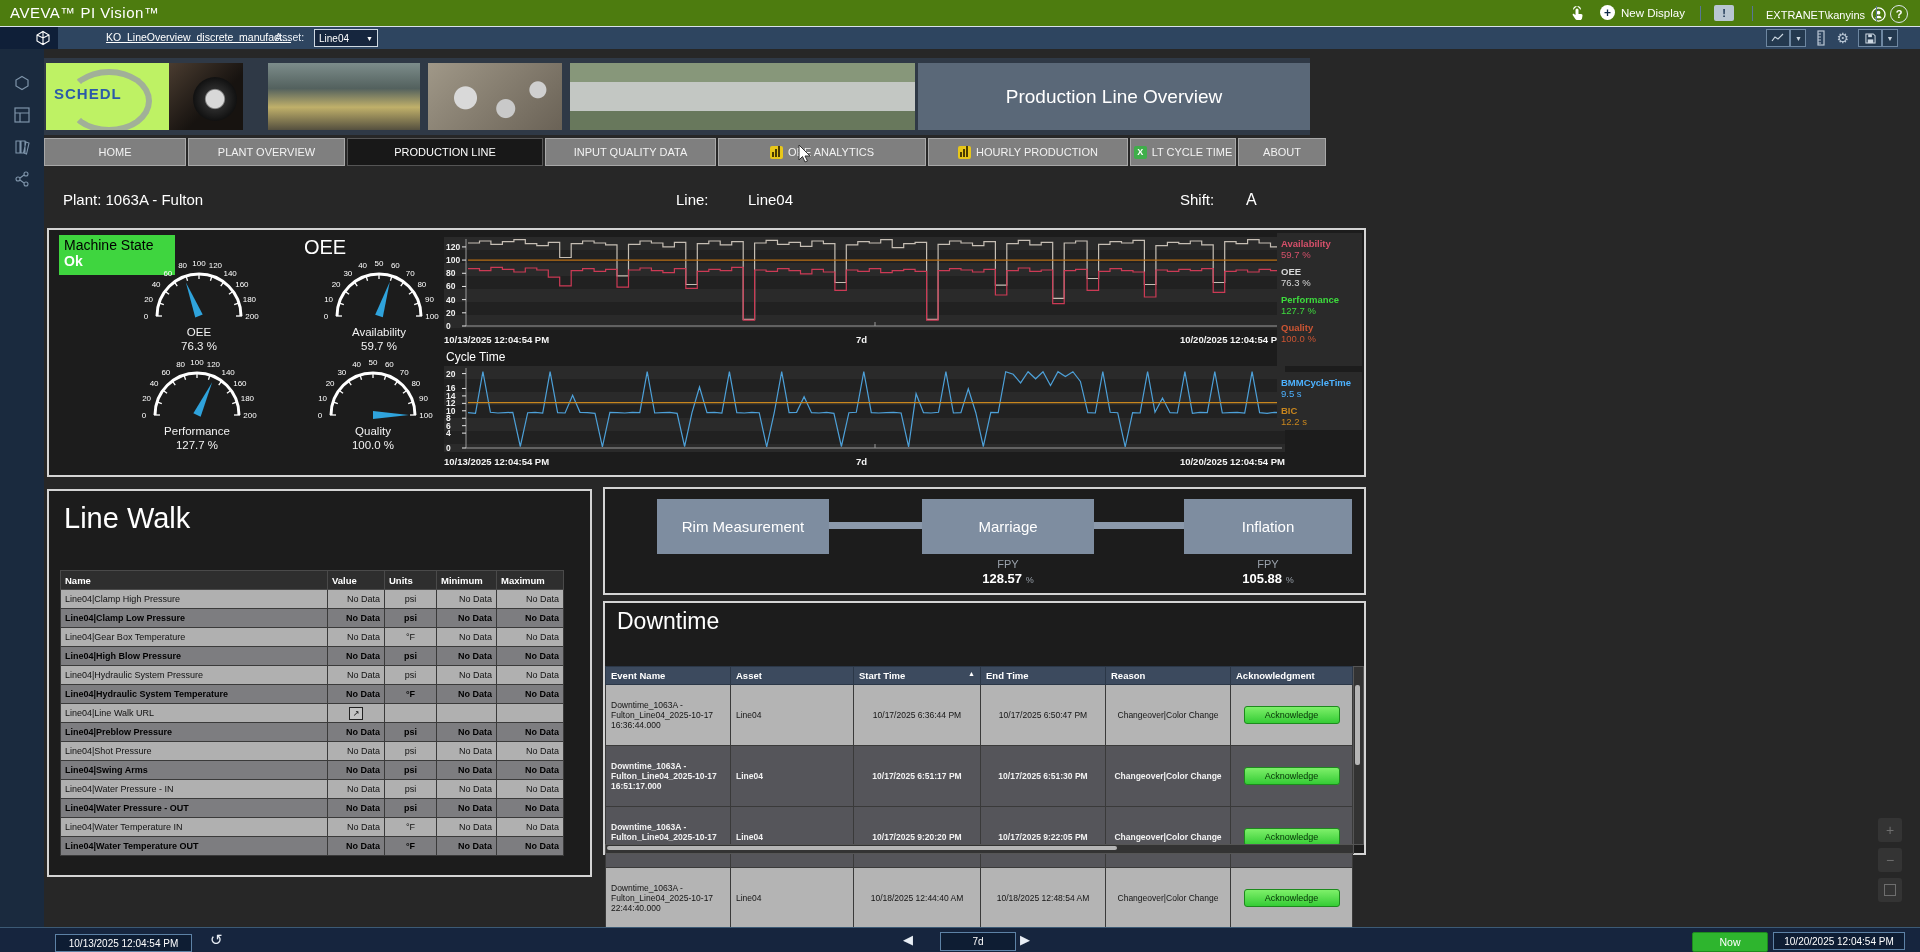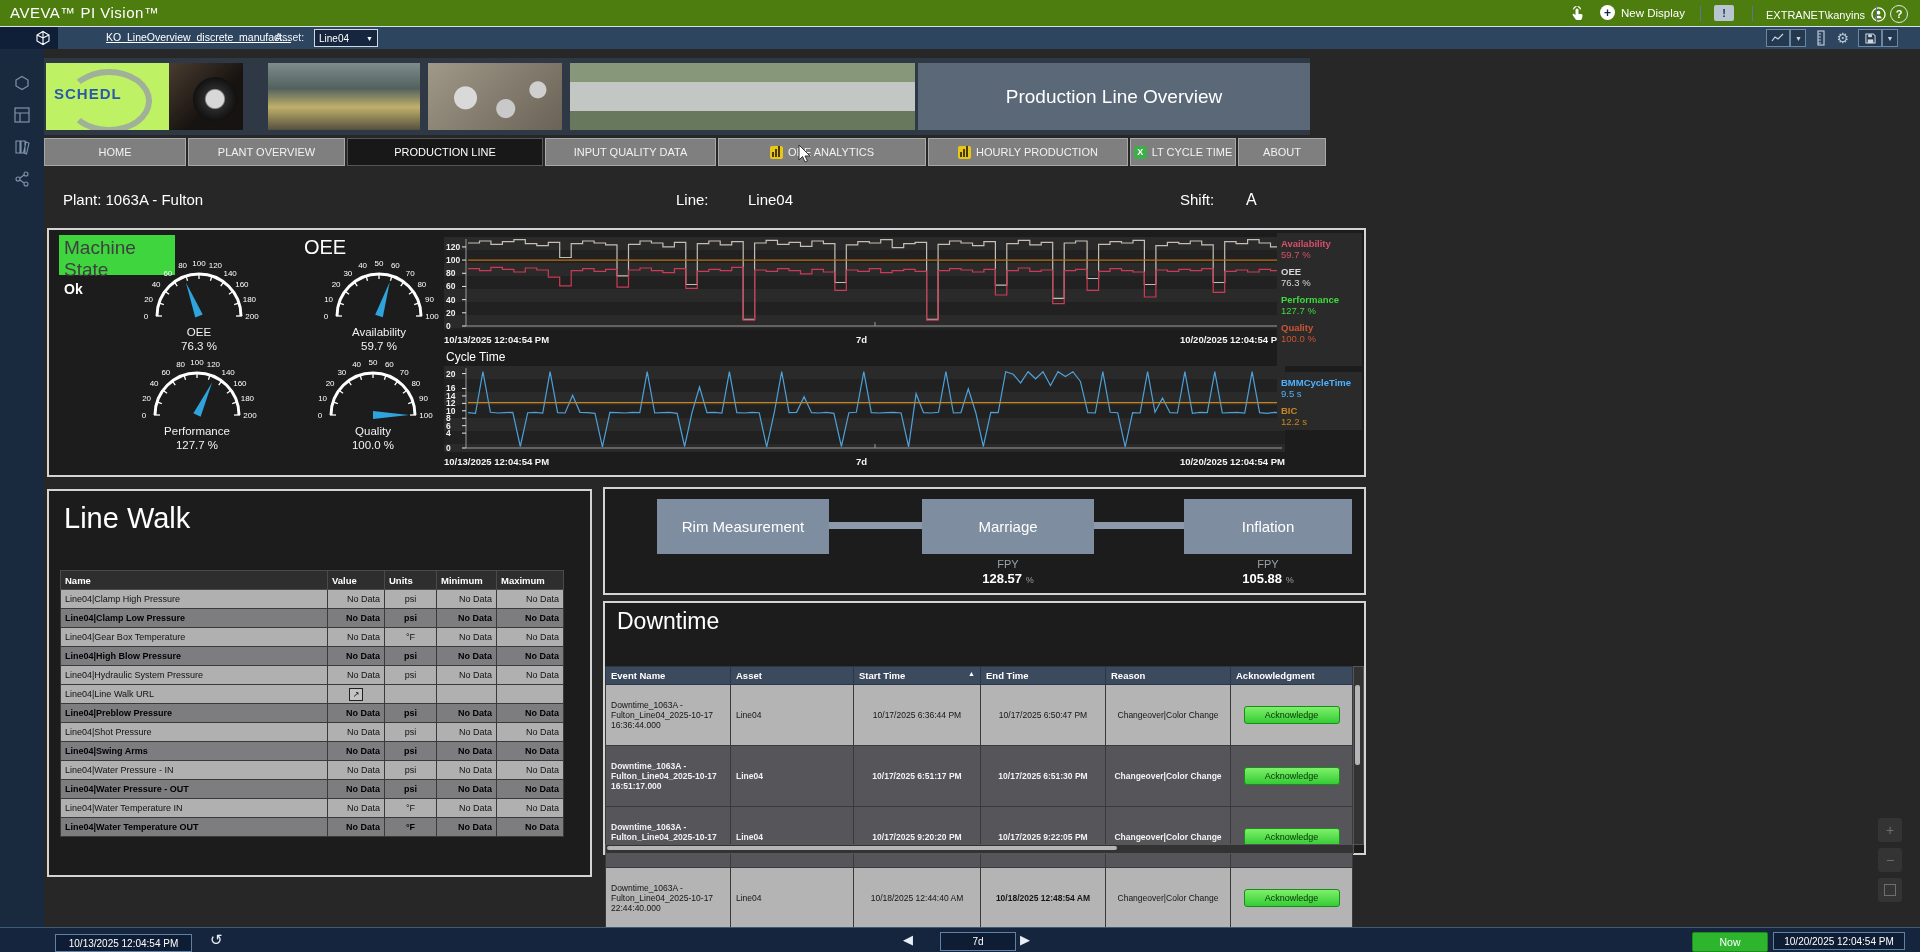--- a/index.html
+++ b/index.html
@@ -43,21 +43,21 @@
   .tab.active{background:#181818;border-color:#555;color:#fff;}
   .tab .ticon{width:13px;height:13px;border-radius:2px;display:flex;align-items:flex-end;justify-content:center;}
   .ticon.bars{background:#e8c719;}
   .ticon.bars .b{width:2px;background:#4a3b00;margin:0 1px 2px 0;}
   .ticon.excel{background:#3fae4a;color:#fff;font-size:9px;font-weight:bold;align-items:center;}
   
   .ctx{color:#fff;font-size:15px;white-space:nowrap;}
   
   .panel{background:#1c1c1c;border:2px solid #d4d4d4;}
   .machine-state{left:59px;top:235px;width:116px;height:40px;background:#3fd53f;padding:2px 5px;}
-  .ms-label{font-size:19px;color:#404040;}
+  .ms-label{font-size:14px;color:#000000;}
   .ms-value{font-size:14px;color:#fff;font-weight:bold;}
   .oee-title{left:280px;top:236px;width:90px;color:#fff;font-size:20px;text-align:center;}
   .gauge-block{position:absolute;width:150px;text-align:center;}
   .gauge-label{color:#f2f2f2;font-size:11.5px;line-height:13.5px;margin-top:6px;}
   .chart{background:repeating-linear-gradient(180deg,#2a2a2a 0 13px,#212121 13px 26px);}
   .xlabels{position:absolute;color:#f5f5f5;font-size:9.5px;font-weight:bold;}
   .xlabels .xl{position:absolute;top:0;white-space:nowrap;}
   .cycle-title{color:#fff;font-size:12px;}
   .legend{background:#2a2a2a;padding:5px 4px;}
   .legend .li{font-size:9.5px;font-weight:bold;line-height:11px;margin-bottom:6px;word-wrap:break-word;}
@@ -555,20 +555,27 @@
             <td style="text-align: right;">No Data</td>
             <td style="text-align: right;">No Data</td>
           </tr>
           <tr class="light">
             <td>Line04|Hydraulic System Pressure</td>
             <td style="text-align: right;">No Data</td>
             <td style="text-align: center;">psi</td>
             <td style="text-align: right;">No Data</td>
             <td style="text-align: right;">No Data</td>
           </tr>
+          <tr class="dark">
+            <td>Line04|Hydraulic System Temperature</td>
+            <td style="text-align: right;">No Data</td>
+            <td style="text-align: center;">°F</td>
+            <td style="text-align: right;">No Data</td>
+            <td style="text-align: right;">No Data</td>
+          </tr>
           <tr class="light">
             <td>Line04|Line Walk URL</td>
             <td style="text-align: center;"><span class="lw-link">↗</span></td>
             <td style="text-align: center;"></td>
             <td style="text-align: right;"></td>
             <td style="text-align: right;"></td>
           </tr>
           <tr class="dark">
             <td>Line04|Preblow Pressure</td>
             <td style="text-align: right;">No Data</td>
@@ -683,21 +690,21 @@
             <td style="text-align: center;">10/17/2025 9:22:05 PM</td>
             <td style="text-align: center;">Changeover|Color Change</td>
             <td>
               <button class="ack-btn">Acknowledge</button>
             </td>
           </tr>
           <tr class="light">
             <td style="white-space: normal;">Downtime_1063A - Fulton_Line04_2025-10-17 22:44:40.000</td>
             <td>Line04</td>
             <td style="text-align: center;">10/18/2025 12:44:40 AM</td>
-            <td style="text-align: center; font-weight: bold;">10/18/2025 12:48:54 AM</td>
+            <td style="text-align: center;">10/18/2025 12:48:54 AM</td>
             <td style="text-align: center;">Changeover|Color Change</td>
             <td>
               <button class="ack-btn">Acknowledge</button>
             </td>
           </tr>
         </tbody>
     </table>
   </div>
   <div class="vscroll" style="left:1353px;top:666px;height:177px;">
       <div class="thumb" style="top:18px;height:80px;"></div>

